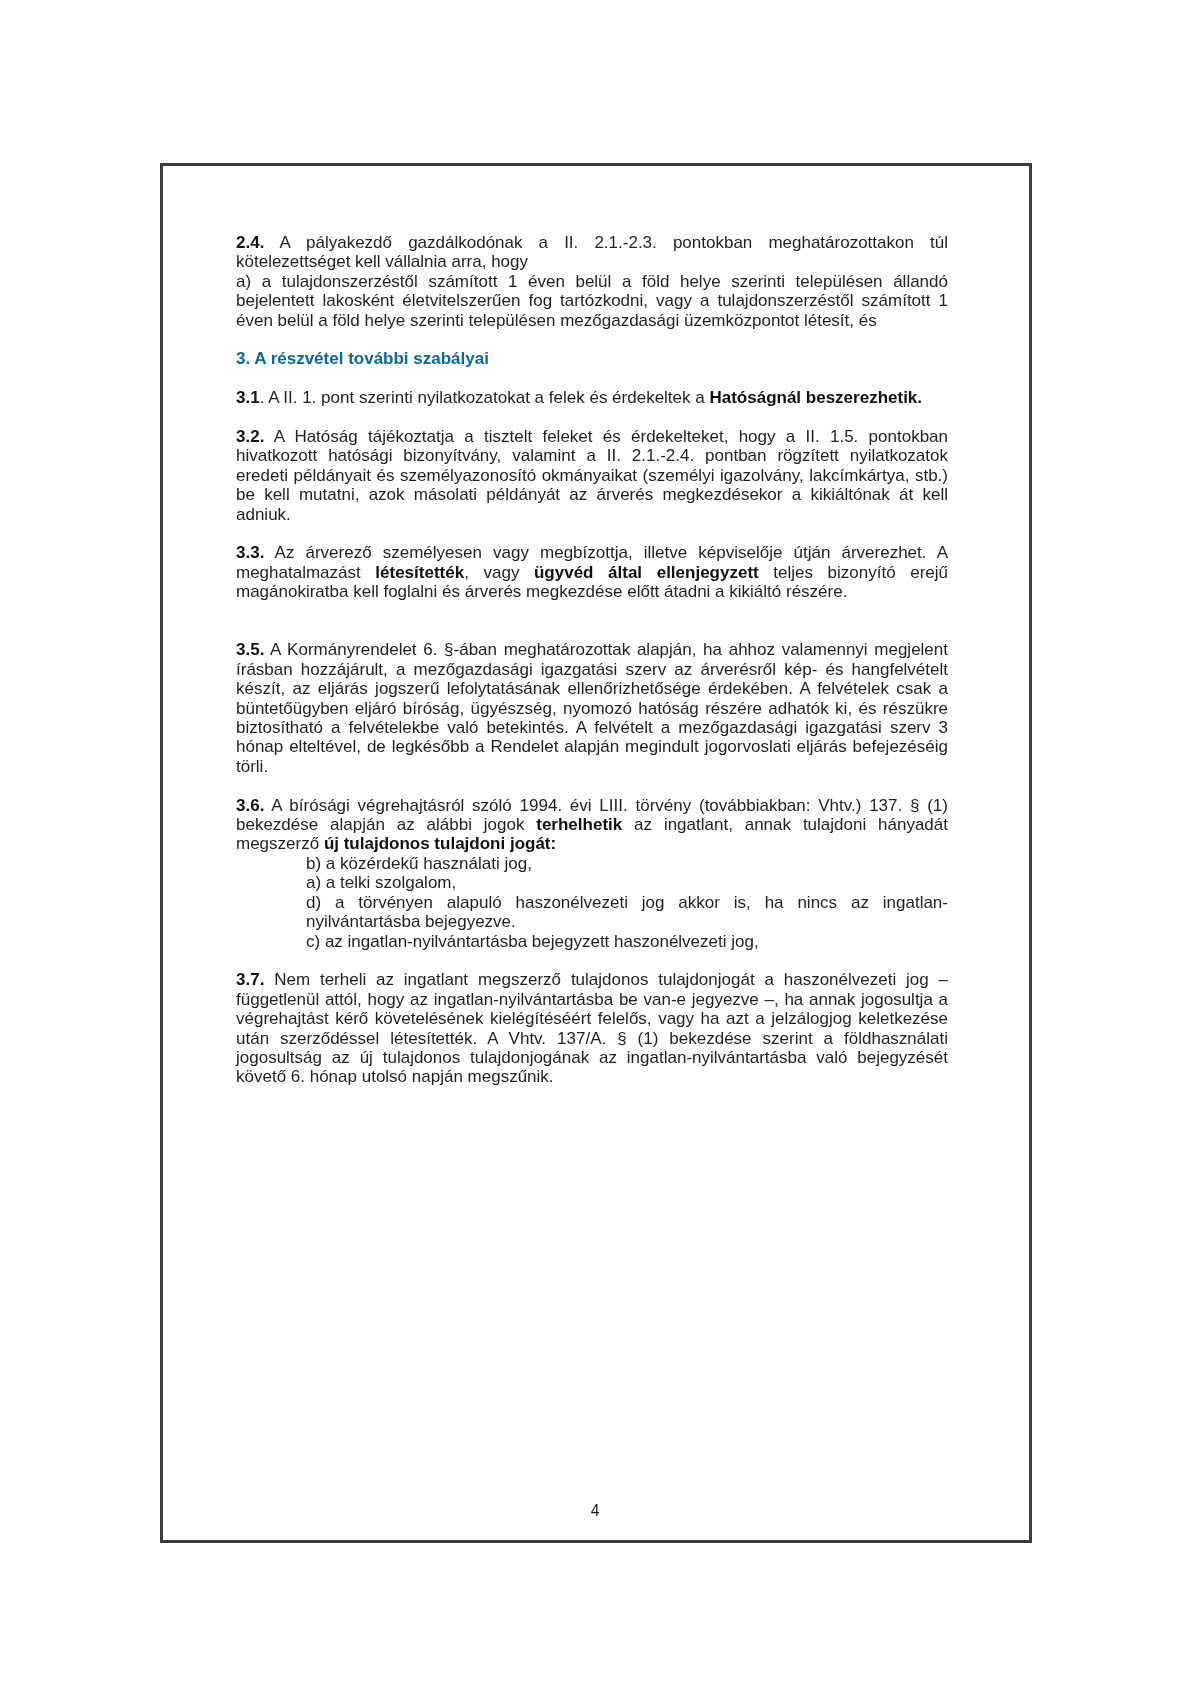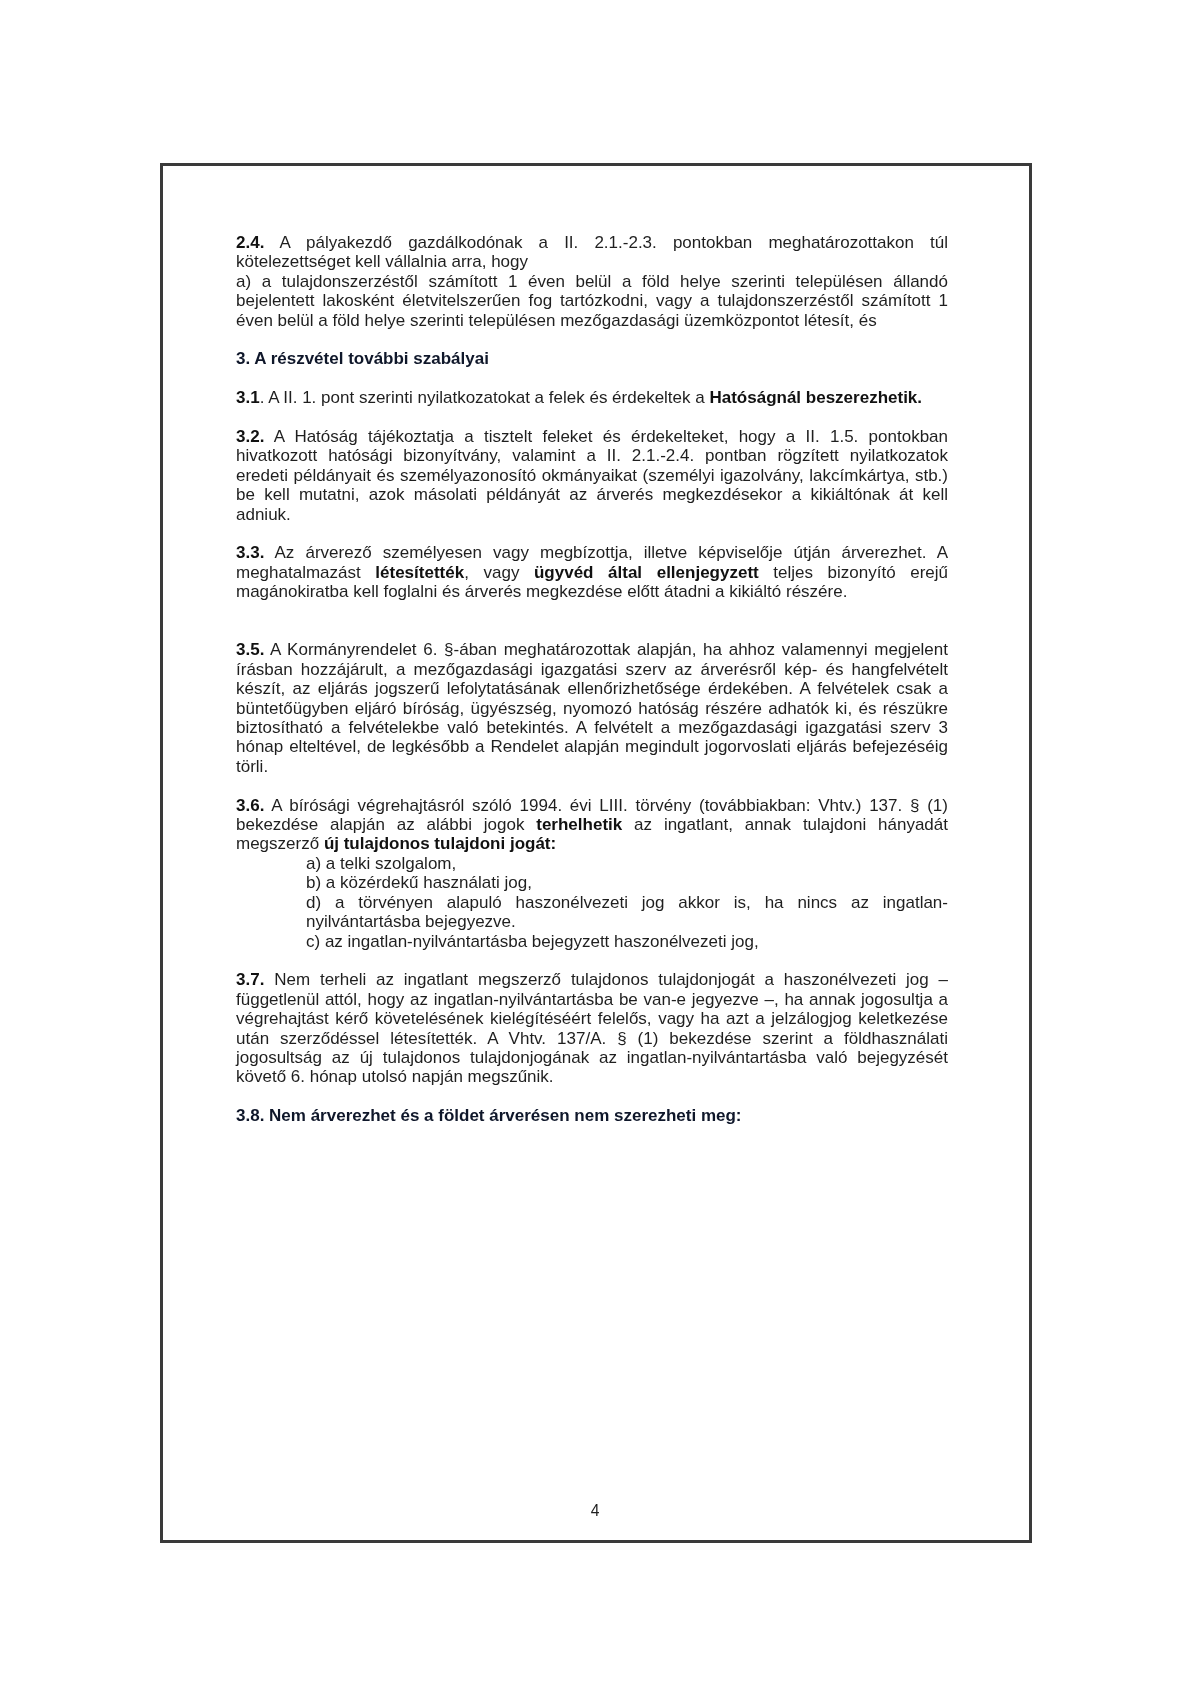--- a/index.html
+++ b/index.html
@@ -9,21 +9,21 @@
     border:3px solid #3a3a3a; box-sizing:content-box;
   }
   .content {
     position:absolute; left:210px; top:233px; width:712px;
     font-family:"Liberation Sans", sans-serif; font-size:17px; line-height:19.4px;
     color:#1f1f1f; text-align:justify;margin-left:26px;
   }
   .content p { margin:0; }
   .gap { height:19.4px; }
   b { font-weight:bold; color:#111; }
-  .heading { font-weight:bold; color:#0f172a; }
+  .heading { font-weight:bold; color:#0369a1; }
   .list { padding-left:70px; text-align:left; }
   .list .item { display:block; text-align:justify; }
   .page-num {
     position:absolute; left:0; width:1190px; top:1502px; text-align:center;
     font-family:"Liberation Sans", sans-serif; font-size:15.6px; color:#1f1f1f;
   }
 </style>
 </head>
 <body>
 
@@ -47,28 +47,27 @@
   <p><b>3.3.</b><span> Az árverező személyesen vagy megbízottja, illetve képviselője útján árverezhet. A meghatalmazást </span><b>létesítették</b><span>, vagy </span><b>ügyvéd által ellenjegyzett</b><span> teljes bizonyító erejű magánokiratba kell foglalni és árverés megkezdése előtt átadni a kikiáltó részére.</span></p>
   <div class="gap"></div>
 
   <div class="gap"></div>
 
   <p><b>3.5.</b><span> A Kormányrendelet 6. §-ában meghatározottak alapján, ha ahhoz valamennyi megjelent írásban hozzájárult, a mezőgazdasági igazgatási szerv az árverésről kép- és hangfelvételt készít, az eljárás jogszerű lefolytatásának ellenőrizhetősége érdekében. A felvételek csak a büntetőügyben eljáró bíróság, ügyészség, nyomozó hatóság részére adhatók ki, és részükre biztosítható a felvételekbe való betekintés. A felvételt a mezőgazdasági igazgatási szerv 3 hónap elteltével, de legkésőbb a Rendelet alapján megindult jogorvoslati eljárás befejezéséig törli.</span></p>
   <div class="gap"></div>
 
   <p><b>3.6.</b><span> A bírósági végrehajtásról szóló 1994. évi LIII. törvény (továbbiakban: Vhtv.) 137. § (1) bekezdése alapján az alábbi jogok </span><b>terhelhetik</b><span> az ingatlant, annak tulajdoni hányadát megszerző </span><b>új tulajdonos tulajdoni jogát:</b></p>
   <div class="list">
+    <span class="item">b) a közérdekű használati jog,</span>
     <span class="item">a) a telki szolgalom,</span>
-    <span class="item">b) a közérdekű használati jog,</span>
     <span class="item">d) a törvényen alapuló haszonélvezeti jog akkor is, ha nincs az ingatlan-nyilvántartásba bejegyezve.</span>
     <span class="item">c)  az ingatlan-nyilvántartásba bejegyzett haszonélvezeti jog,</span>
   </div>
   <div class="gap"></div>
 
   <p><b>3.7.</b><span> Nem terheli az ingatlant megszerző tulajdonos tulajdonjogát a haszonélvezeti jog – függetlenül attól, hogy az ingatlan-nyilvántartásba be van-e jegyezve –, ha annak jogosultja a végrehajtást kérő követelésének kielégítéséért felelős, vagy ha azt a jelzálogjog keletkezése után szerződéssel létesítették. A Vhtv. 137/A. § (1) bekezdése szerint a földhasználati jogosultság az új tulajdonos tulajdonjogának az ingatlan-nyilvántartásba való bejegyzését követő 6. hónap utolsó napján megszűnik.</span></p>
   <div class="gap"></div>
 
-  <p class="heading">3.8. Nem árverezhet és a földet árverésen nem szerezheti meg:</p>
   <div class="gap"></div>
 
 </div>
 
 <div class="page-num">4</div>
 
 </body></html>

